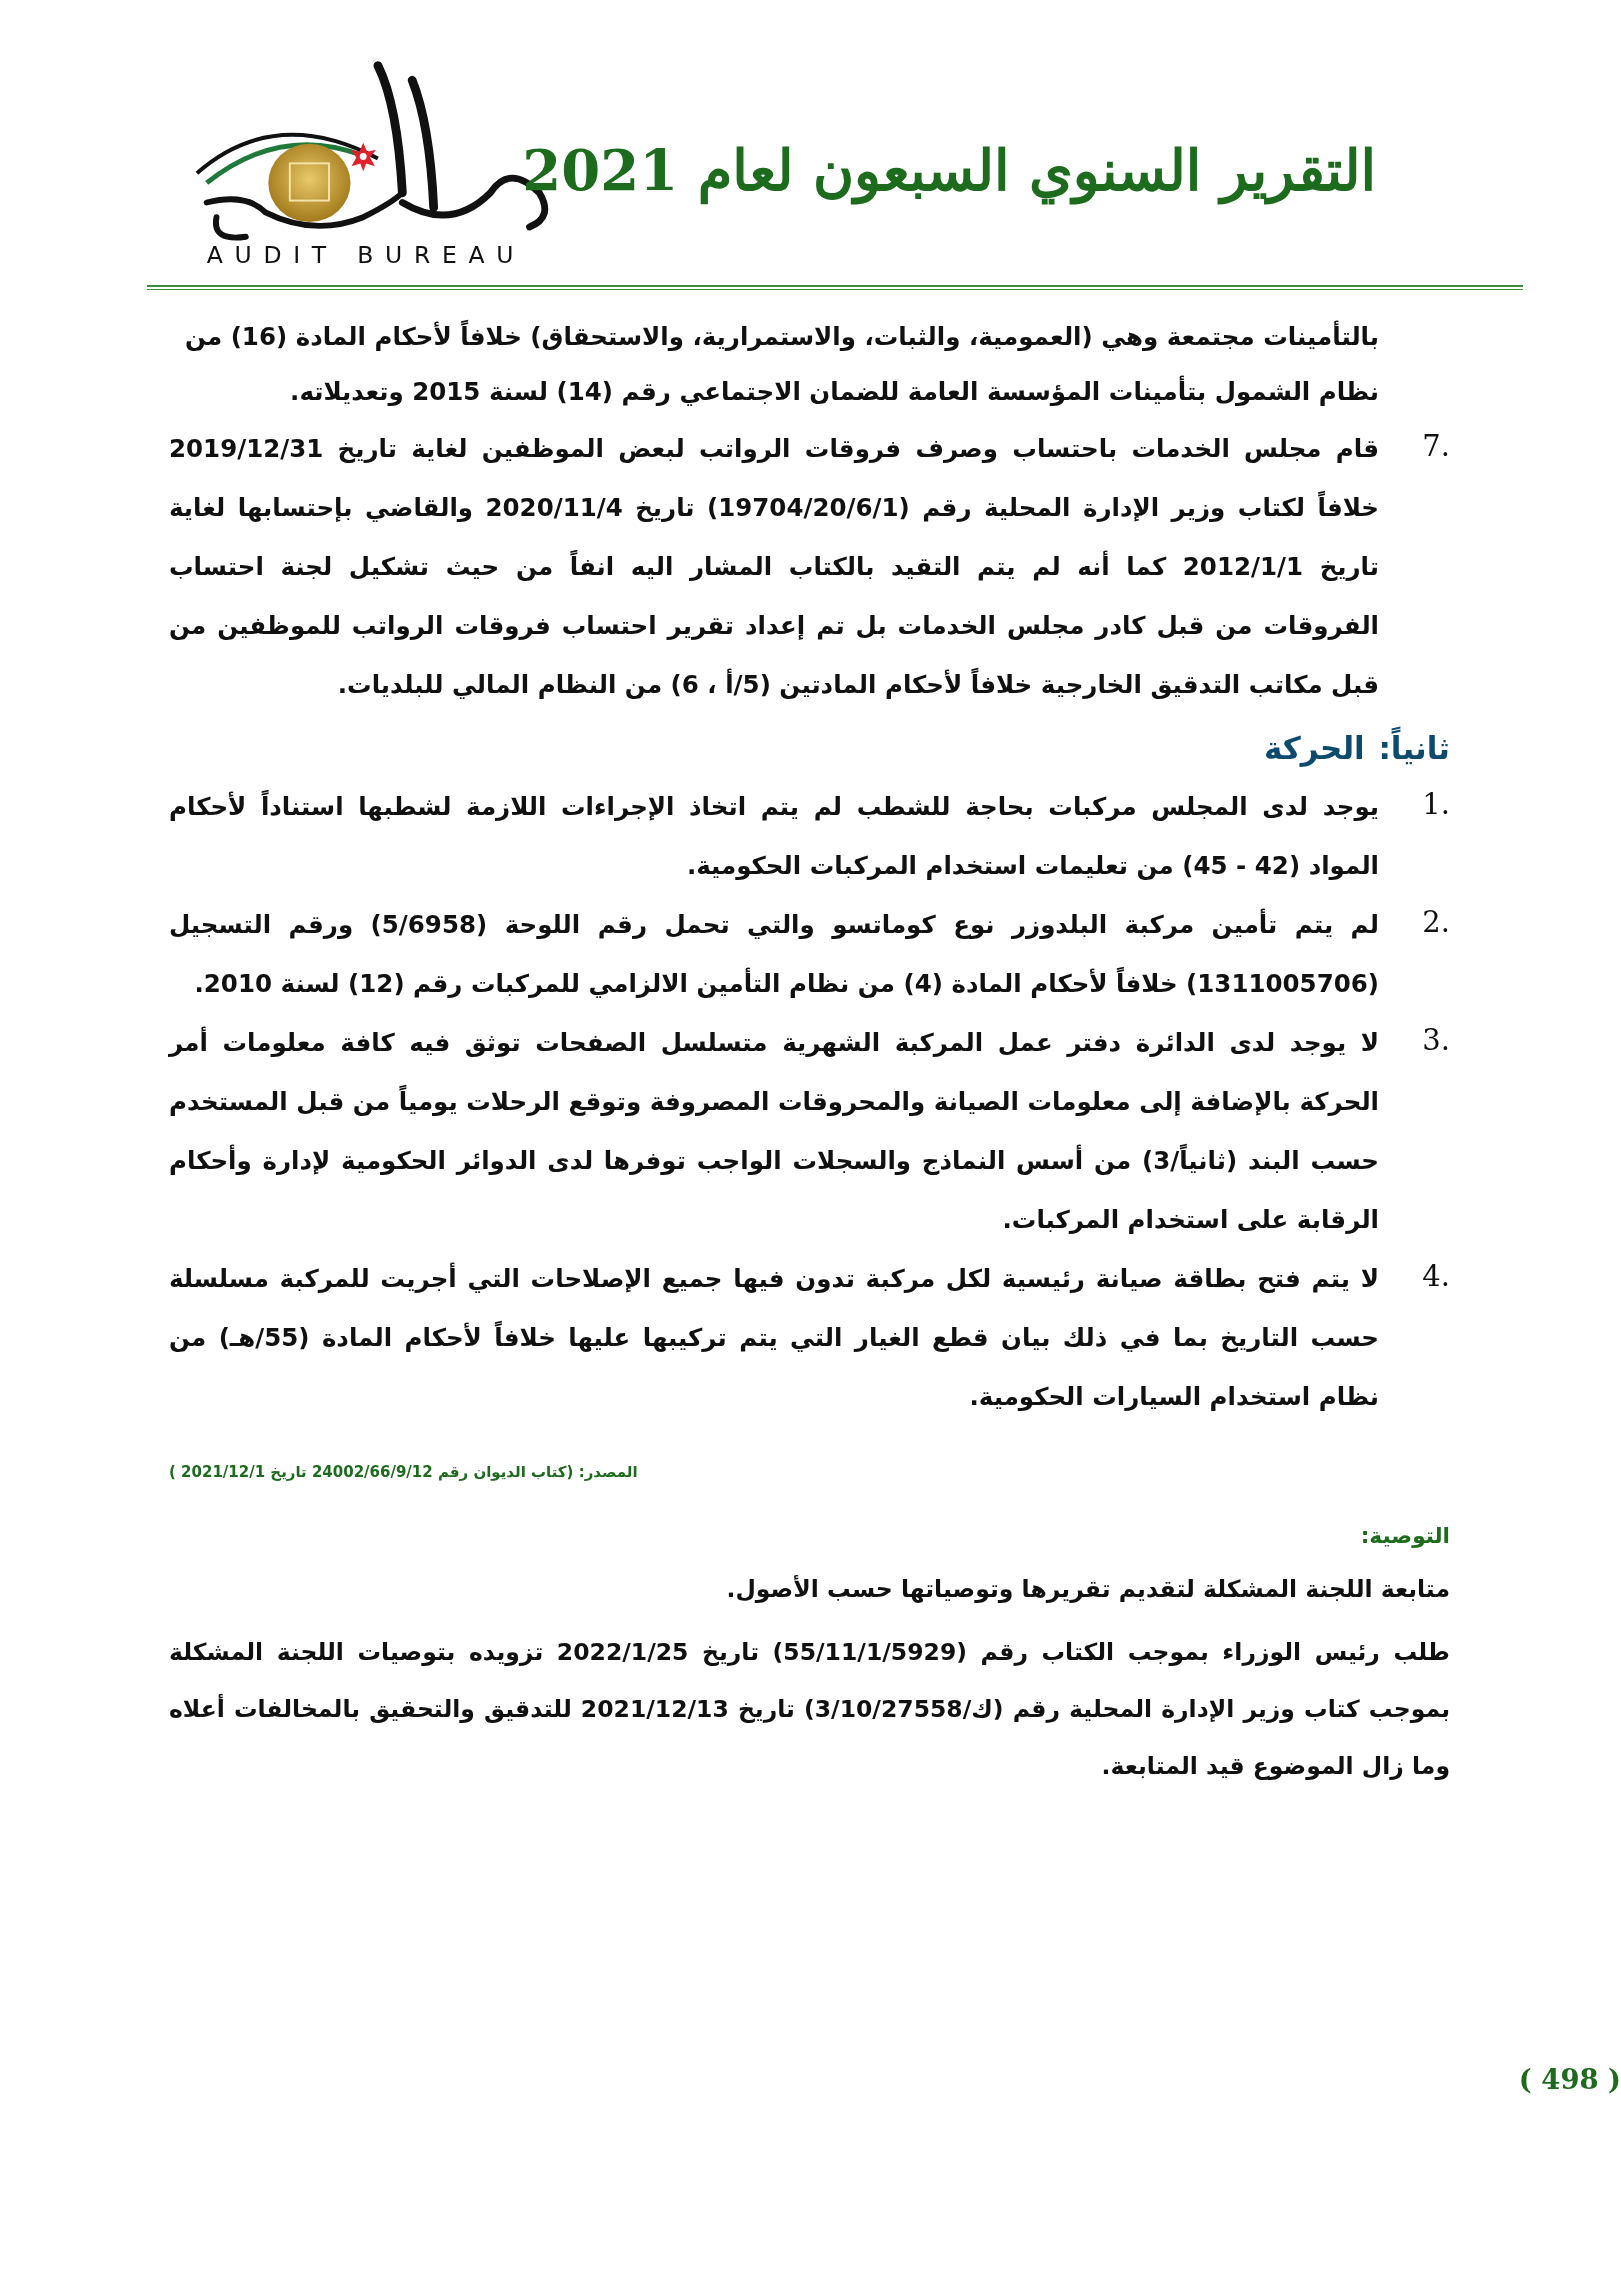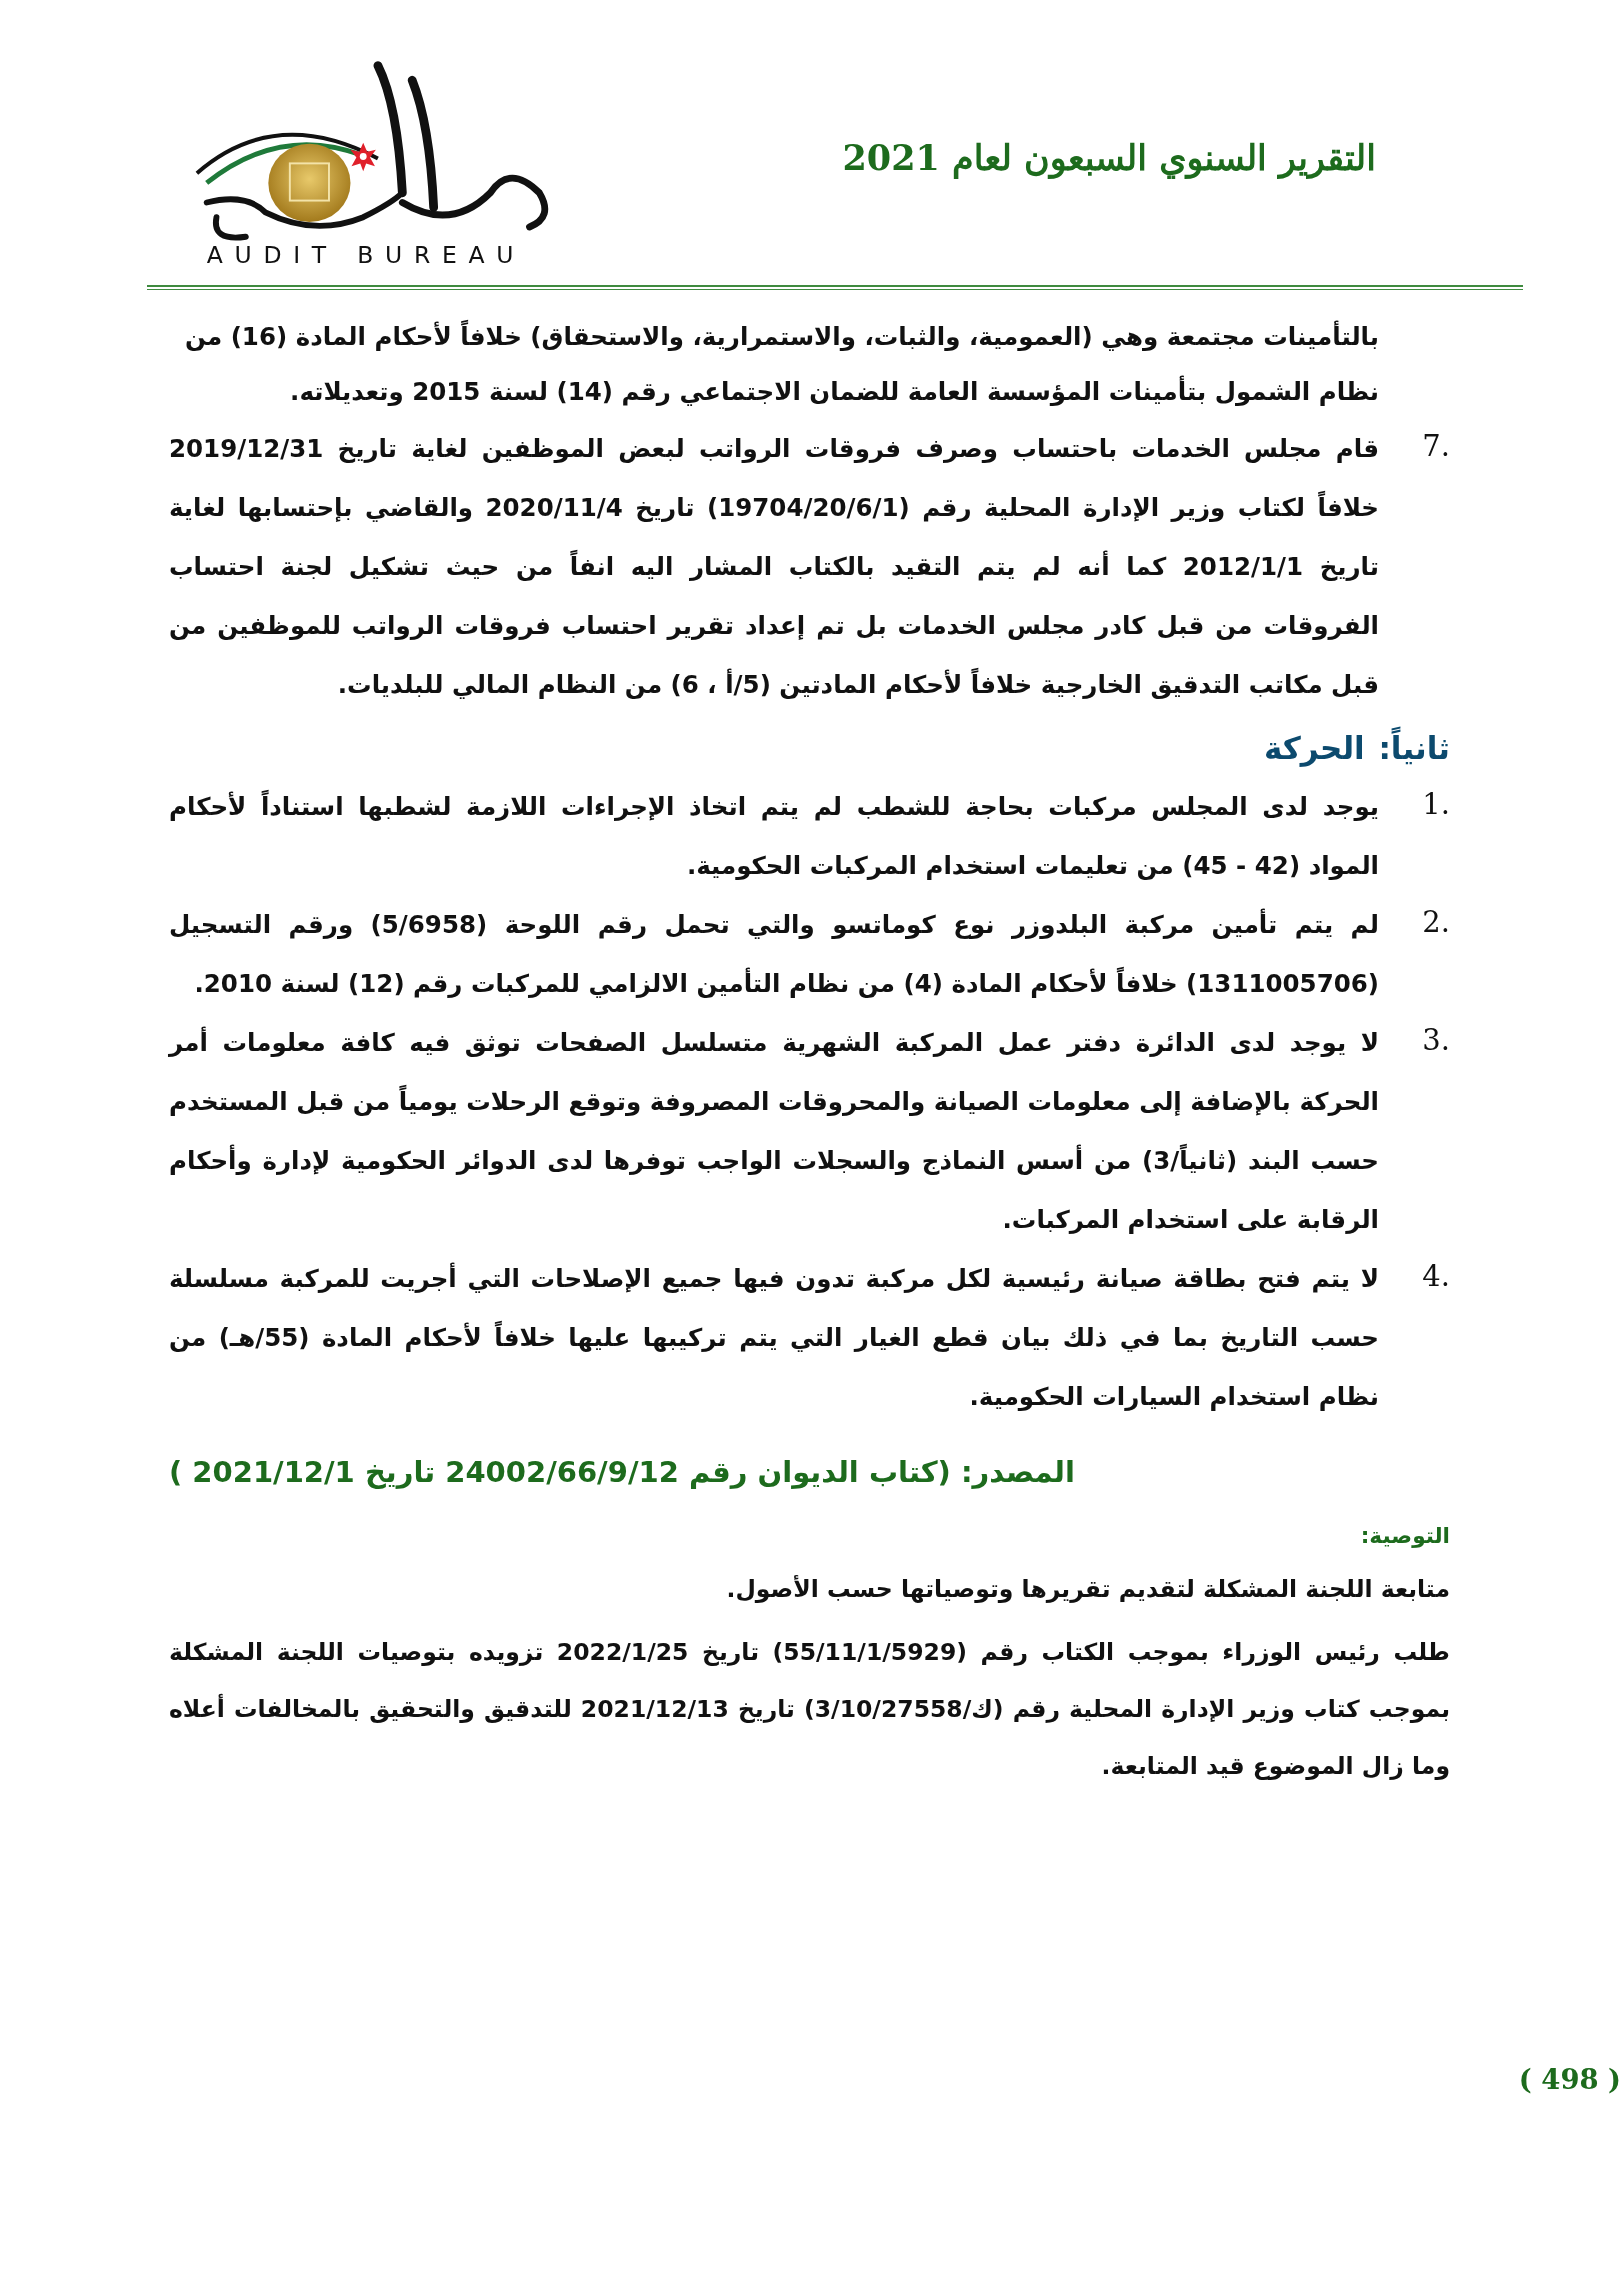--- a/index.html
+++ b/index.html
@@ -4,21 +4,21 @@
 <style>
   html, body { margin: 0; padding: 0; background: #ffffff; }
   body {
     width: 1621px; height: 2293px; position: relative; overflow: hidden;
     font-family: "DejaVu Sans", sans-serif; color: #111;
   }
   .logo { position: absolute; left: 167px; top: 46px; width: 412px; height: 225px; }
   .logo svg { width: 100%; height: 100%; }
   .report-title {
     position: absolute; right: 245px; top: 137px;
-    font-family: "DejaVu Serif", serif; font-weight: bold; font-size: 35px;
+    font-family: "DejaVu Serif", serif; font-weight: bold; font-size: 56px;
     color: #1d6b1d; direction: rtl; white-space: nowrap;
   }
   .header-rule { position: absolute; left: 147px; right: 98px; top: 285px; height: 6.9px; }
   .header-rule .l1 { height: 2px; background: #3f8a3f; }
   .header-rule .l2 { height: 1px; margin-top: 2px; background: #3f8a3f; }
 
   .content {
     position: absolute; left: 169px; right: 171px; top: 309px;
     direction: rtl; text-align: justify;
   }
@@ -29,21 +29,21 @@
     font-family: "DejaVu Serif", serif; font-weight: normal; font-size: 29px; line-height: 55px;
     direction: ltr;
   }
   .item .txt { font-weight: bold; font-size: 24.5px; line-height: 59px; }
   .cont { padding-right: 71px; }
   .section-heading {
     color: #0c4a6e; font-weight: bold; font-size: 31px; line-height: 57px; margin: 5.9px 0 0 0;
   }
   .section-heading .sep { display: inline-block; width: 13.7px; }
   .source {
-    color: #1d6b1d; font-weight: bold; font-size: 29px; line-height: 39px;
+    color: #1d6b1d; font-weight: bold; font-size: 15px; line-height: 39px;
     margin-top: 27.4px; text-align: left; direction: rtl;
   }
   .label-green { color: #1d6b1d; font-weight: bold; font-size: 21.6px; line-height: 39px; margin-top: 23.5px; }
   .plain { font-weight: bold; font-size: 23.5px; line-height: 57px; margin: 5.9px 0 0 0; }
   .page-number {
     position: absolute; left: 0; right: 0; top: 2063px; text-align: right;
     font-family: "DejaVu Serif", serif; font-weight: bold; font-size: 27.4px; color: #1d6b1d;
   }
 </style>
 </head>

